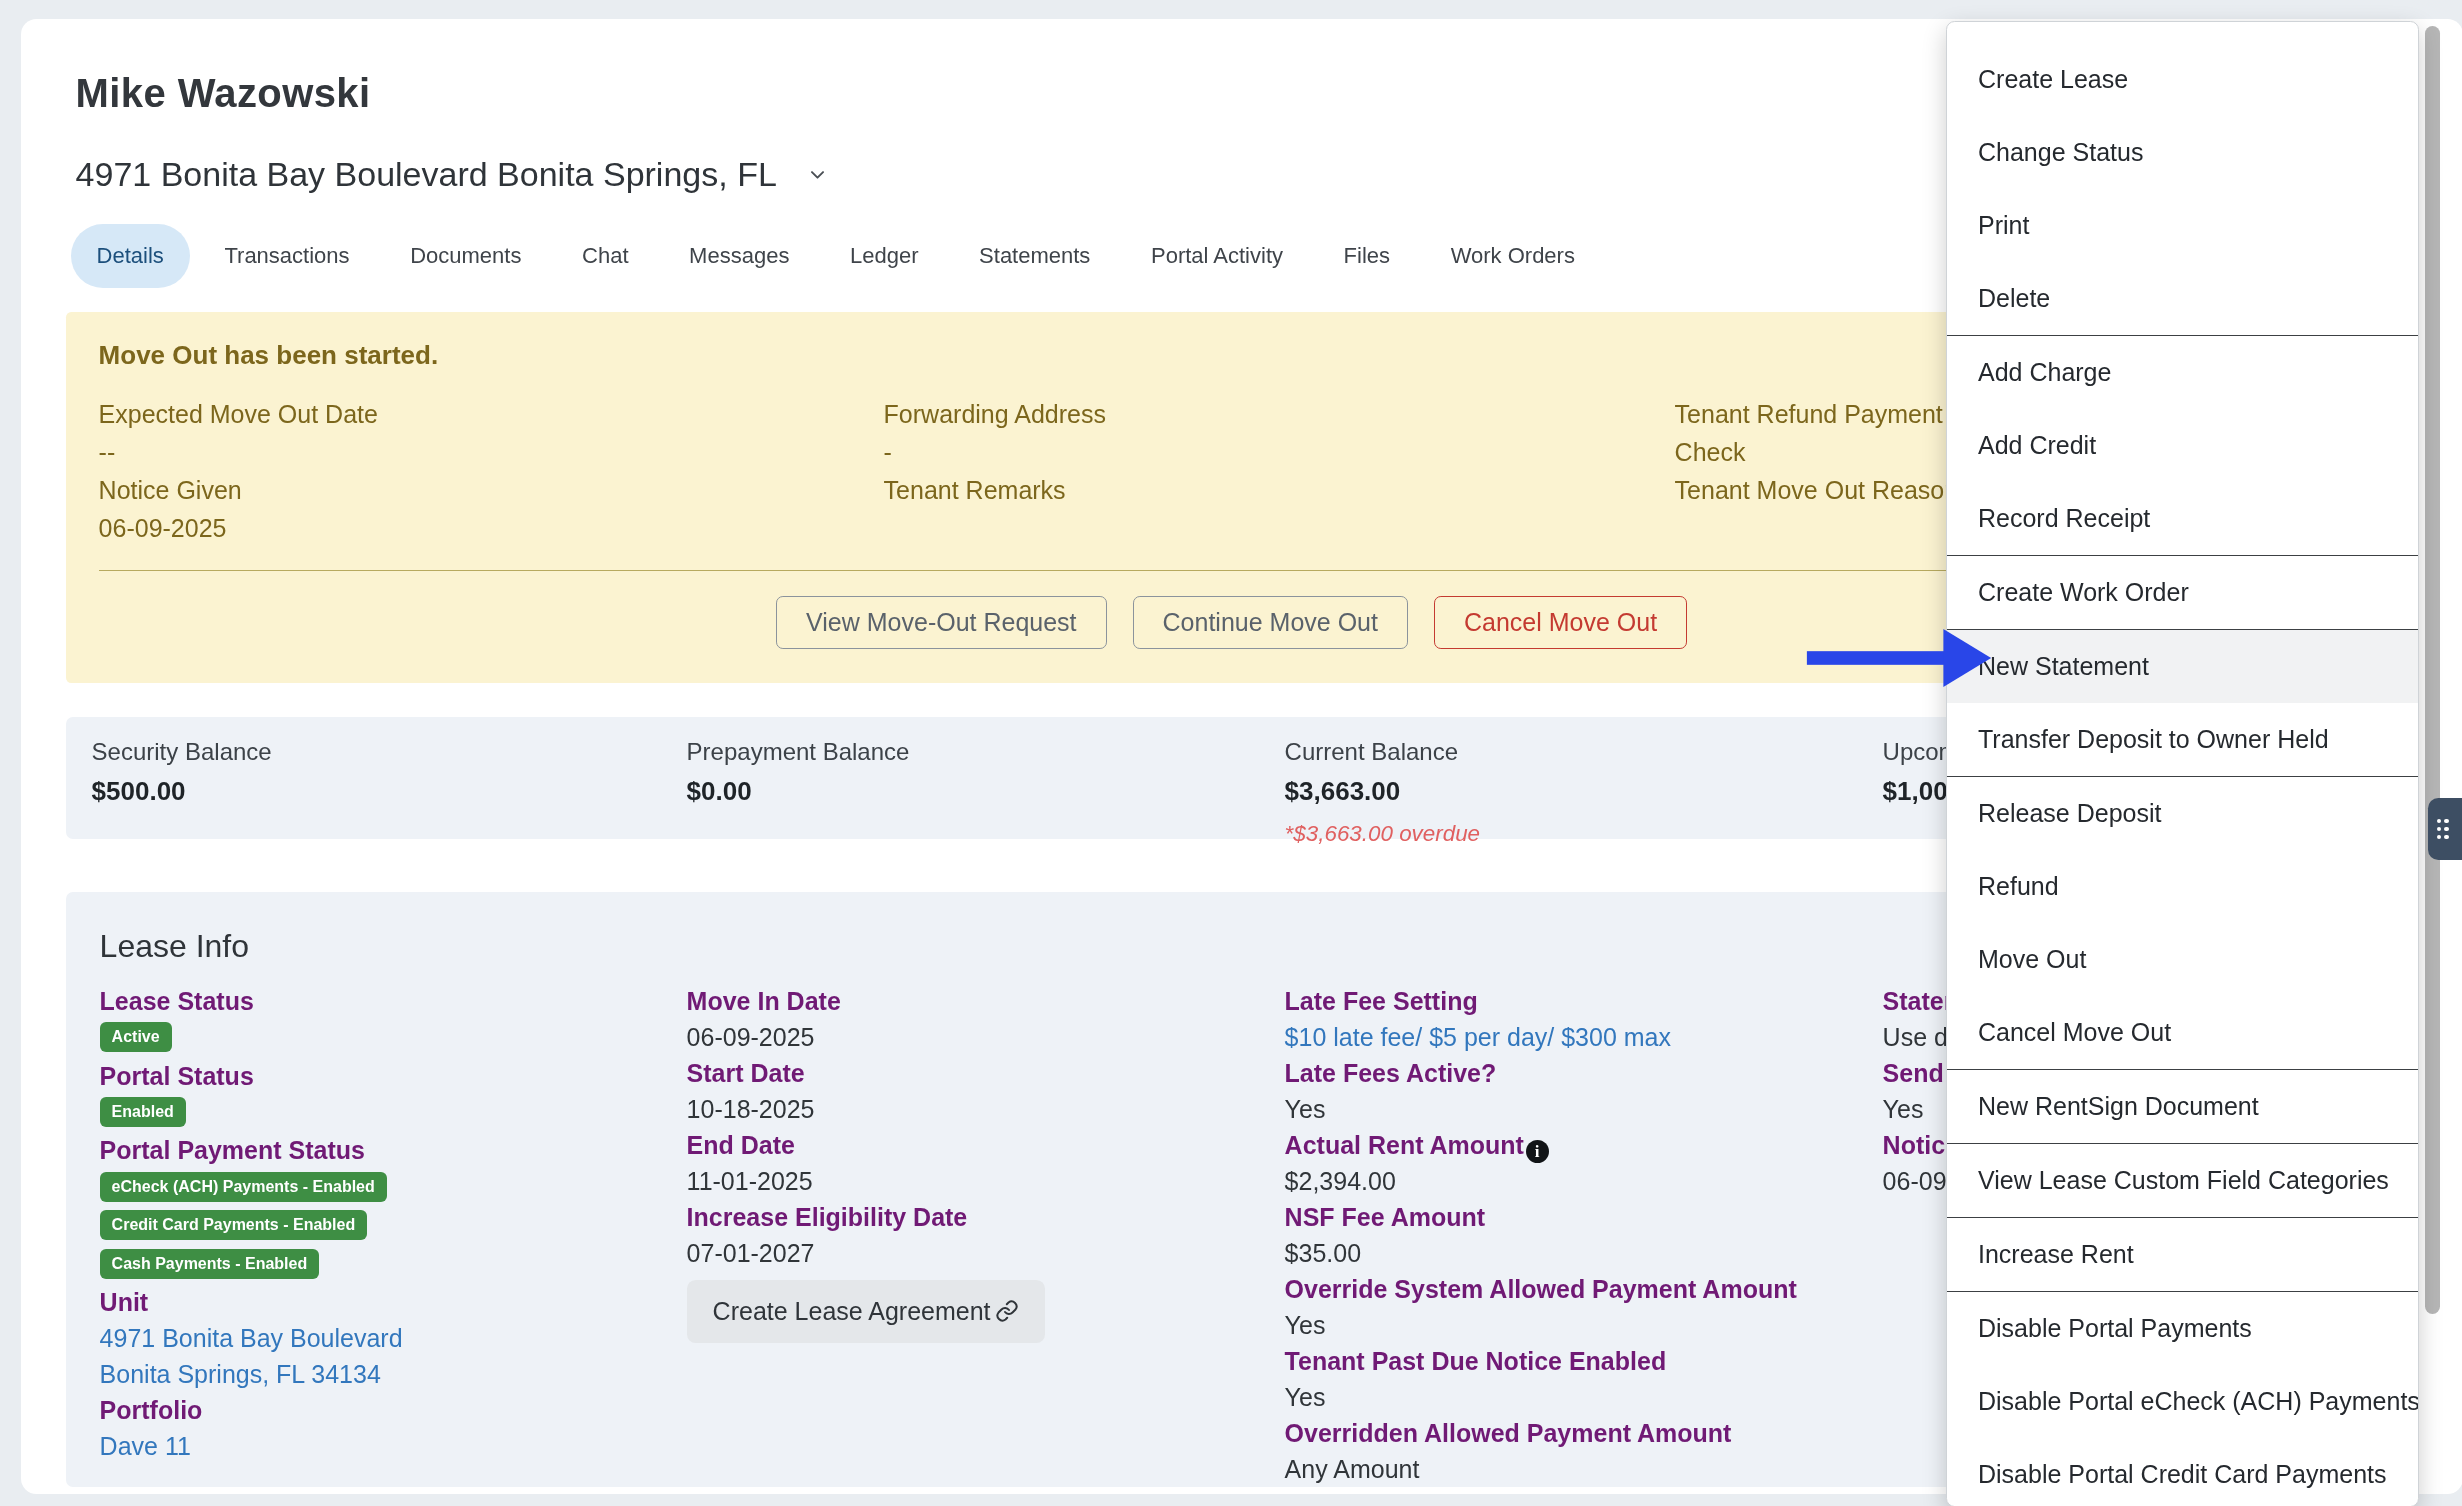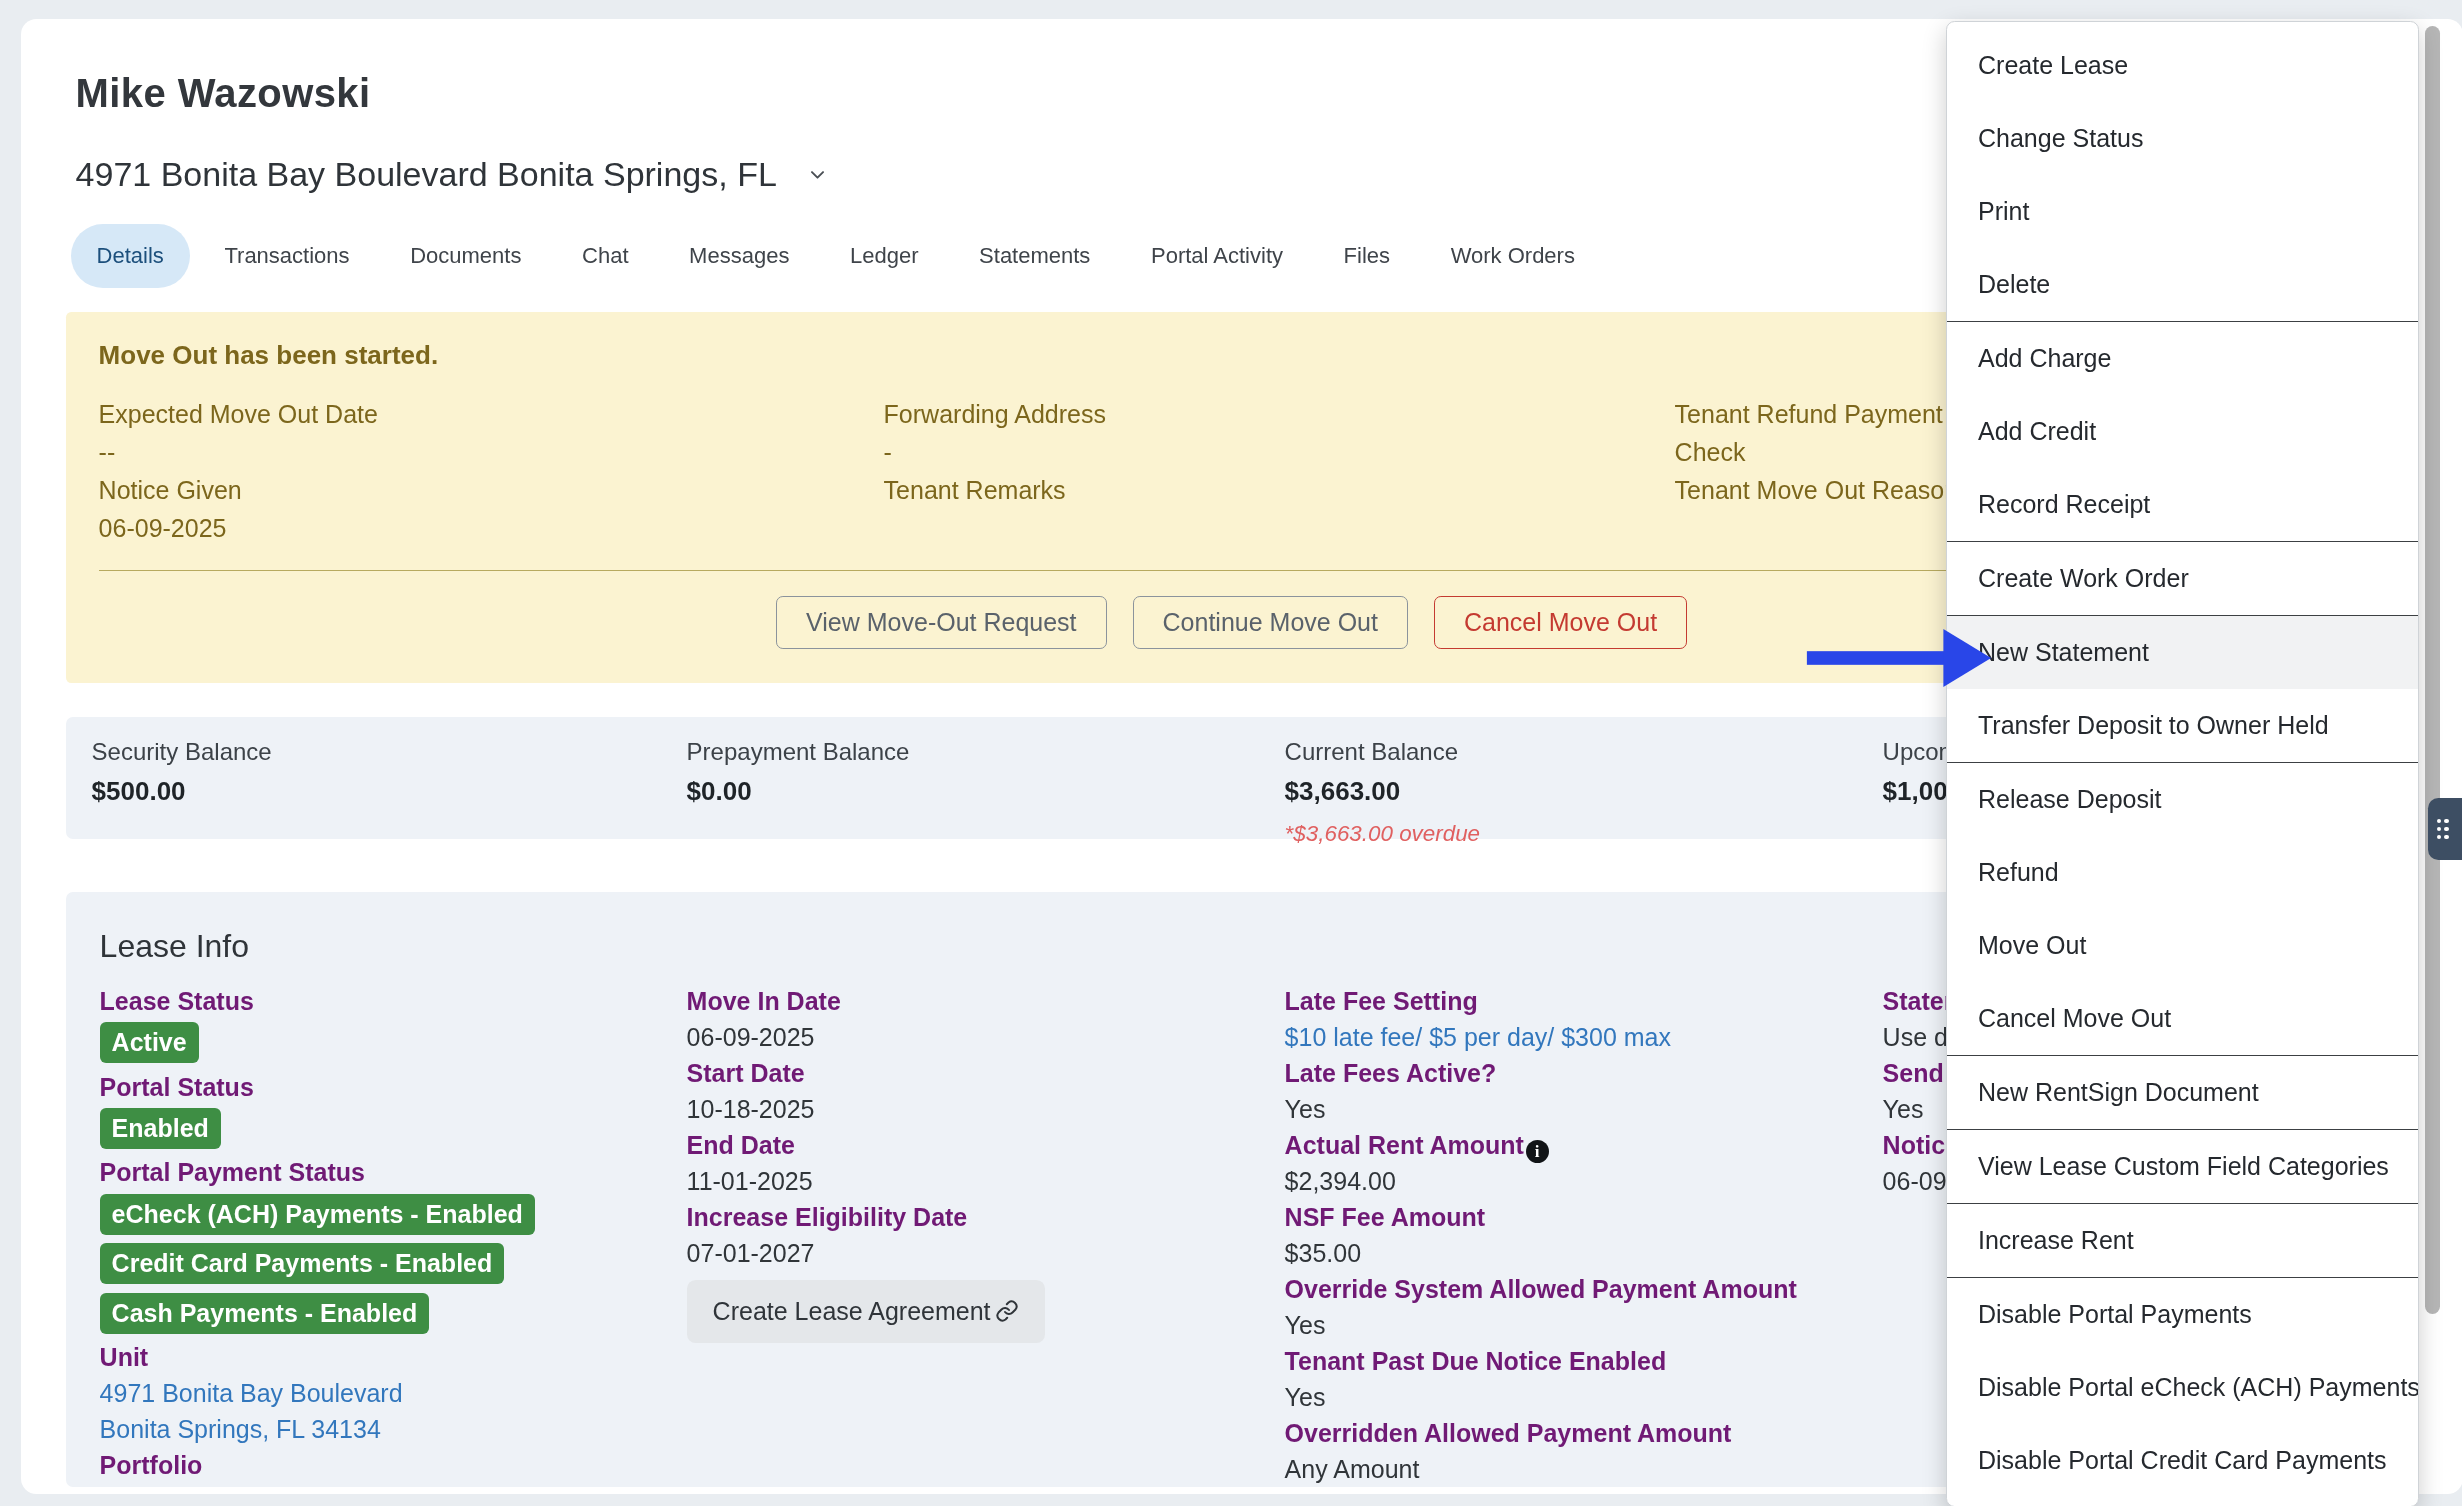--- a/index.html
+++ b/index.html
@@ -44,34 +44,34 @@
   
   .lease { position:absolute; left:45px; top:873px; width:2332px; height:595px;
     background:#eef2f7; border-radius:6.9px; overflow:hidden; }
   .lease-heading { position:absolute; left:34px; top:36px; font-size:32px; color:#2f3439; font-weight:500; }
   .lease-col { position:absolute; top:91px; width:567px; display:flex; flex-direction:column; }
   .lc-1 { left:34px; } .lc-2 { left:621px; } .lc-3 { left:1219px; } .lc-4 { left:1817px; width:481px; }
   .f-lbl { font-size:25px; font-weight:bold; color:#701a75; line-height:36px; white-space:nowrap; }
   .f-val { font-size:25px; color:#303539; line-height:36px; white-space:nowrap; }
   .f-link { font-size:25px; color:#3277bd; line-height:36px; white-space:nowrap; cursor:pointer; }
   .badge { display:inline-block; align-self:flex-start; background:#3e8e44; color:#ffffff;
-    font-size:25px; font-weight:bold; padding:6px 12px; border-radius:6px; margin:3.4px 0 5.2px 0; white-space:nowrap; }
+    font-size:16px; font-weight:bold; padding:6px 12px; border-radius:6px; margin:3.4px 0 5.2px 0; white-space:nowrap; }
   .info-icon { display:inline-block; width:23px; height:23px; background:#111417; color:#fff;
     border-radius:50%; font-size:17px; font-weight:bold; text-align:center; line-height:23px;
     vertical-align:-2.6px; margin-left:1.7px; font-family:"Liberation Serif", serif; }
   .info-icon::before { content:"i"; }
   .gray-btn { margin-top:8.6px; align-self:flex-start; display:flex; align-items:center; gap:4px;
     background:#e4e7ea; border:none; border-radius:8.6px; padding:17px 26px; font-size:25px;
     color:#2f3439; cursor:pointer; font-family:inherit; }
   .link-icon { width:24px; height:24px; }
 
   
   .menu { position:absolute; left:1946px; top:20.6px; width:473px; height:1486px;
     background:#ffffff; border:0.9px solid #cfd3d7; border-radius:8.6px;
-    box-shadow:0 8.6px 24px rgba(0,0,0,.20); z-index:10; overflow:hidden; padding-top:7px; }
+    box-shadow:0 8.6px 24px rgba(0,0,0,.20); z-index:10; overflow:hidden; padding-top:21px; }
   .menu-group { border-bottom:0.9px solid #3c4043; }
   .menu-group:last-child { border-bottom:none; }
   .menu-item { height:73px; display:flex; align-items:center; padding-left:31px;
     font-size:25px; color:#25292e; cursor:pointer; white-space:nowrap; }
   .menu-item.highlighted { background:#f1f2f3; }
 
   
   .annot-arrow { position:absolute; left:1806px; top:629px; z-index:20; }
 
   

